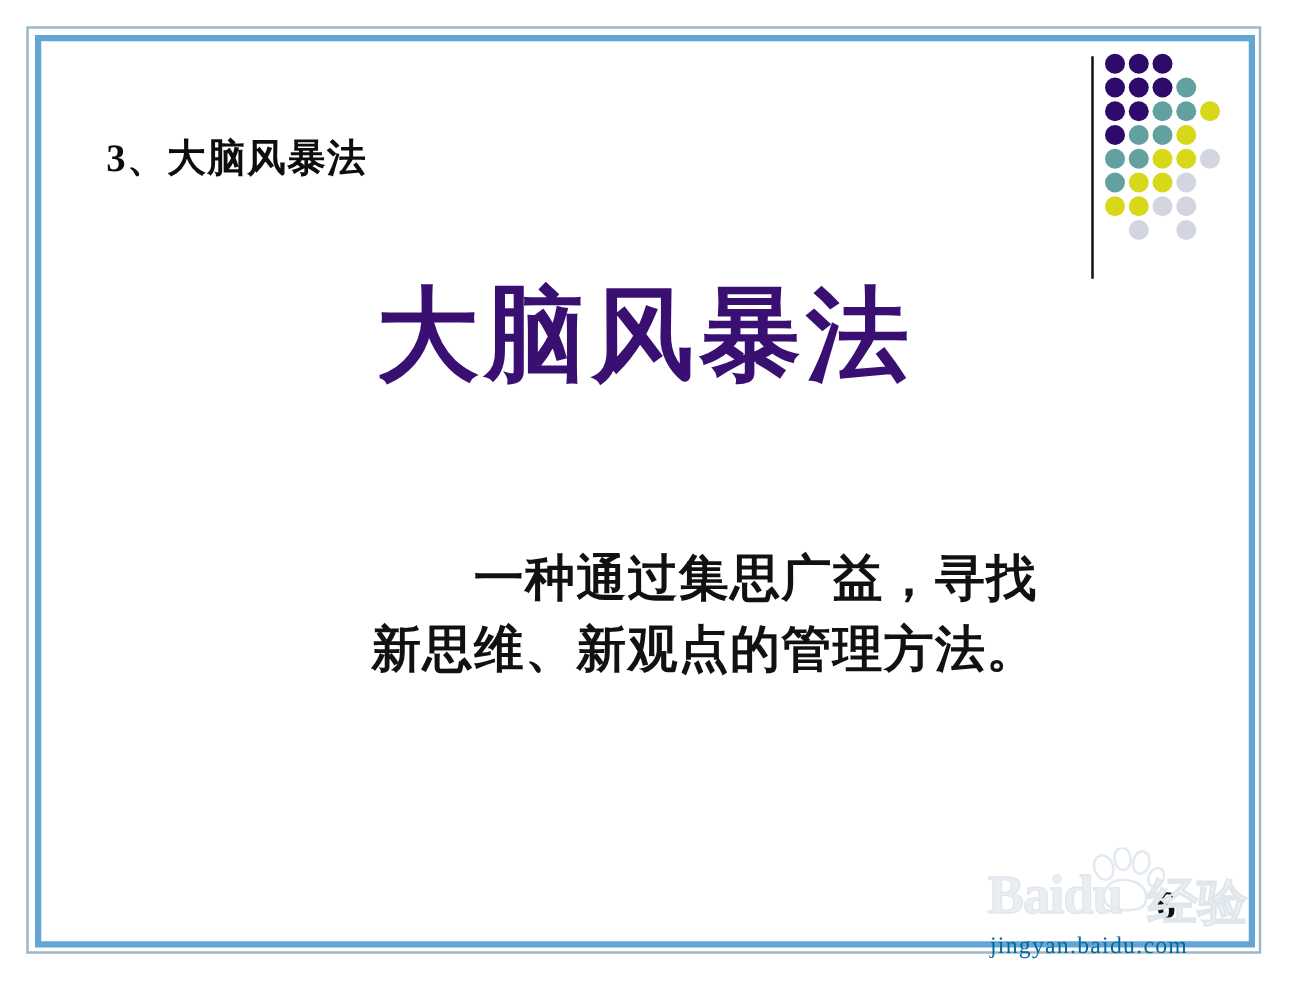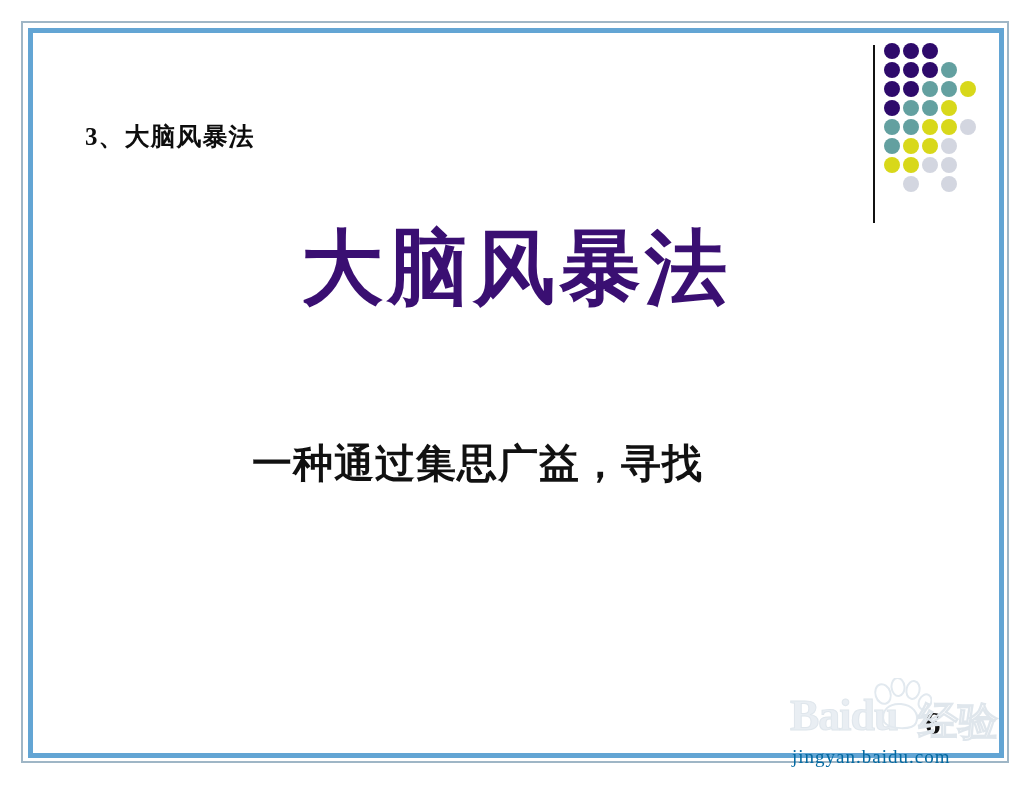--- a/index.html
+++ b/index.html
@@ -40,22 +40,22 @@
     height: 730px;
     border: 5px solid #63a5d4;
     box-sizing: border-box;
     pointer-events: none;
   }
 
   
   .section-heading {
     position: absolute;
     left: 85px;
-    top: 120px;
-    font-size: 25px;
+    top: 106px;
+    font-size: 31px;
     font-weight: bold;
     color: #0d0d0d;
     letter-spacing: 1px;
     white-space: nowrap;
     font-family: "Liberation Serif", "DejaVu Serif", serif;
   }
 
   
   .motif {
     position: absolute;
@@ -100,21 +100,21 @@
     letter-spacing: 4px;
     font-family: "Liberation Serif", "DejaVu Serif", serif;
   }
 
   
   .body-copy {
     position: absolute;
     left: 190px;
     top: 435px;
     width: 640px;
-    text-align: left;
+    text-align: right;
     font-size: 40px;
     line-height: 1.42;
     font-weight: bold;
     color: #111111;
     letter-spacing: 1px;
   }
   .body-copy .line-1 { display: block; padding-left: 62px; }
   .body-copy .line-2 { display: block; }
 
   
@@ -224,20 +224,21 @@
         <div class="dot" style="left: 57px; top: 114px; width: 16px; height: 16px; background: rgb(211, 214, 224);"></div>
         <div class="dot" style="left: 19px; top: 133px; width: 16px; height: 16px; background: rgb(211, 214, 224);"></div>
         <div class="dot" style="left: 57px; top: 133px; width: 16px; height: 16px; background: rgb(211, 214, 224);"></div>
       </div>
   </div>
 
   <div class="main-title">大脑风暴法</div>
 
   <div class="body-copy">
     <span class="line-1">一种通过集思广益，寻找</span>
+    <span class="line-2">新思维、新观点的管理方法。</span>
   </div>
 
   <div class="page-number">6</div>
 
   <div class="watermark">
     <div class="wm-wordmark">Baidu</div>
     <svg class="wm-paw" viewBox="0 0 62 52" aria-hidden="true">
       <ellipse cx="13" cy="16" rx="7.5" ry="10" fill="none" stroke="#e2e9ef" stroke-width="2" transform="rotate(-18 13 16)"></ellipse>
       <ellipse cx="28" cy="9" rx="6.5" ry="9" fill="none" stroke="#e2e9ef" stroke-width="2" transform="rotate(-6 28 9)"></ellipse>
       <ellipse cx="43" cy="12" rx="6.5" ry="9" fill="none" stroke="#e2e9ef" stroke-width="2" transform="rotate(12 43 12)"></ellipse>

